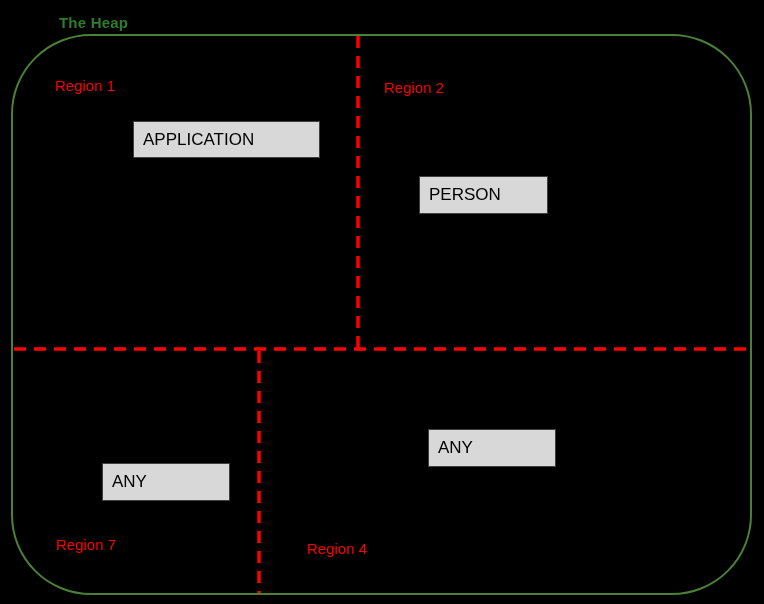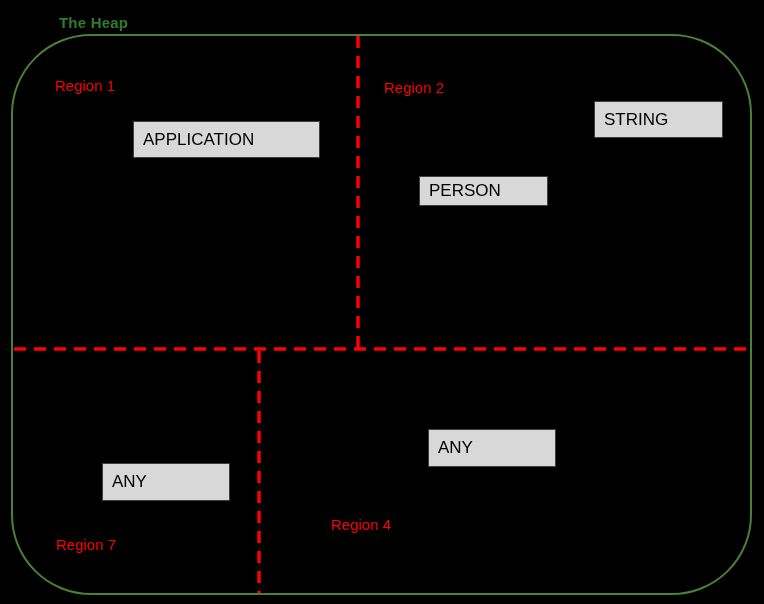--- a/index.html
+++ b/index.html
@@ -64,25 +64,25 @@
     color: var(--box-text, #000000);
     font-size: 17px;
     display: flex;
     align-items: center;
     padding-left: 9px;
     white-space: nowrap;
   }
   #region-1-label { left: 55px;  top: 77px; }
   #region-2-label { left: 384px; top: 79px; }
   #region-3-label { left: 56px;  top: 536px; }
-  #region-4-label { left: 307px; top: 516px; margin-left: 24px; }
+  #region-4-label { left: 307px; top: 540px; }
 
   #node-application   { left: 133px; top: 121px; width: 187px; height: 37px; }
   #node-string        { left: 594px; top: 101px; width: 129px; height: 37px; }
-  #node-person        { left: 419px; top: 176px; width: 129px; height: 30px; }
+  #node-person        { left: 419px; top: 176px; width: 129px; height: 38px; }
   #node-any-region3   { left: 102px; top: 463px; width: 128px; height: 38px; }
   #node-any-region4   { left: 428px; top: 429px; width: 128px; height: 38px; }
 </style>
 </head>
 <body>
 
 <div class="canvas">
 
   <div class="heap-title">The Heap</div>
 
@@ -97,21 +97,20 @@
   <div class="region-label" id="region-1-label">Region 1</div>
 
   <div class="region-label" id="region-2-label">Region 2</div>
 
   <div class="region-label" id="region-3-label">Region 7</div>
 
   <div class="region-label" id="region-4-label">Region 4</div>
 
   <div class="node" id="node-application">APPLICATION</div>
 
-  <div class="node" id="node-string">STRING</div>
 
   <div class="node" id="node-person">PERSON</div>
 
   <div class="node" id="node-any-region3">ANY</div>
 
   <div class="node" id="node-any-region4">ANY</div>
 
 </div>
 
 </body></html>

